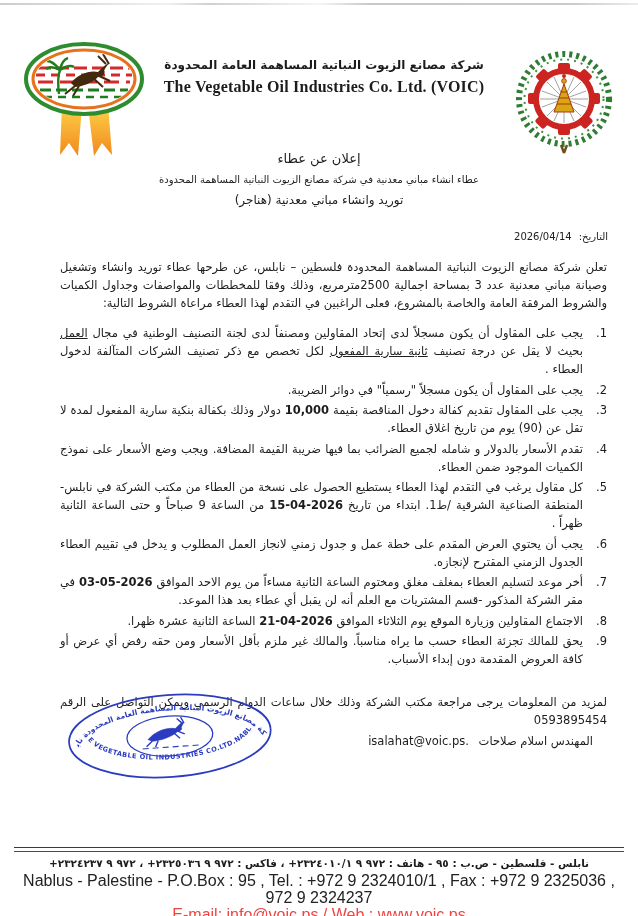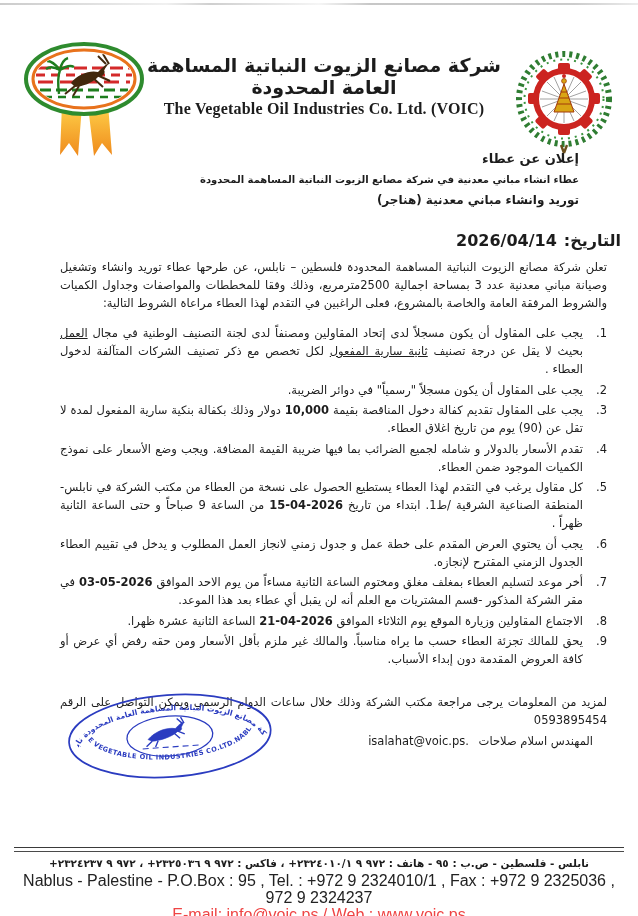--- a/index.html
+++ b/index.html
@@ -6,27 +6,27 @@
   body{
     width:638px;height:916px;position:relative;overflow:hidden;
     background:#ffffff;color:#1c1c1c;
     font-family:"DejaVu Sans",sans-serif;
   }
   .scan-top{position:absolute;top:3px;left:0;width:638px;height:2px;
     background:linear-gradient(90deg,rgba(70,70,70,.28),rgba(70,70,70,.08) 26%,rgba(70,70,70,.26) 33%,rgba(70,70,70,.05) 50%,rgba(70,70,70,.3) 58%,rgba(70,70,70,.28) 90%,rgba(70,70,70,.1));}
   .logo-left{position:absolute;left:22px;top:42px;width:130px;height:128px;}
   .logo-right{position:absolute;left:506px;top:50px;width:116px;height:106px;}
   .header-text{position:absolute;left:138px;top:54px;width:372px;text-align:center;}
-  .company-ar{direction:rtl;font-weight:bold;font-size:19px;line-height:22px;}
+  .company-ar{direction:rtl;font-weight:bold;font-size:12px;line-height:22px;}
   .company-en{font-family:Liberation Serif, serif;font-weight:bold;font-size:16px;line-height:22px;margin-top:0;letter-spacing:.2px;}
-  .title-block{position:absolute;left:59px;top:151px;width:520px;direction:rtl;text-align:right;font-weight:bold;}
+  .title-block{position:absolute;left:59px;top:151px;width:520px;direction:rtl;text-align:center;font-weight:normal;}
   .title-l1{font-size:13px;margin-bottom:8px;}
   .title-l2{font-size:10px;margin-bottom:8px;}
   .title-l3{font-size:12px;}
-  .date-line{position:absolute;right:17px;top:231px;direction:rtl;font-weight:bold;font-size:16px;}
+  .date-line{position:absolute;right:30px;top:231px;direction:rtl;font-weight:normal;font-size:10px;}
   .date-line .lbl{margin-left:7px;}
   .content{position:absolute;left:60px;top:258px;width:547px;direction:rtl;
     font-size:11.5px;line-height:18px;text-align:justify;}
   .intro{margin-bottom:12px;}
   .cond-item{display:flex;margin-bottom:2.5px;}
   .cond-num{flex:0 0 24px;width:24px;}
   .cond-text{flex:1;text-align:justify;}
   .u{text-decoration:underline;}
   .b{font-weight:bold;}
   .info-line{margin-top:25px;}

